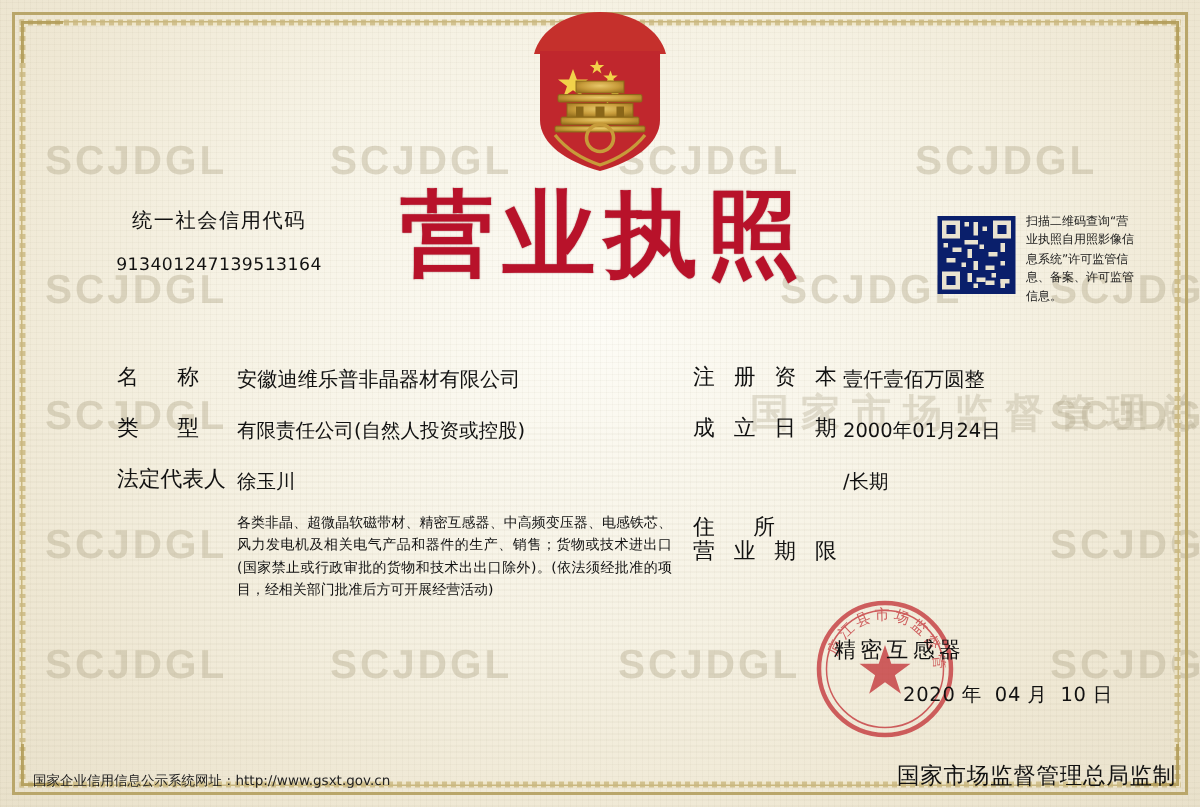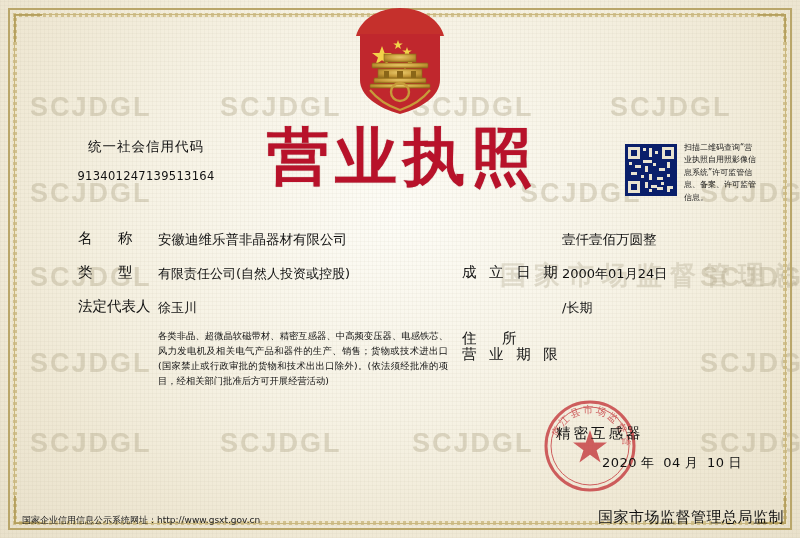--- a/index.html
+++ b/index.html
@@ -96,21 +96,21 @@
     background:#0a1f6b;
   }
   .qr i{position:absolute;background:#e9e3d0;}
   .qr-note{
     position:absolute;left:684px;top:142px;width:74px;
     font-size:8px;line-height:1.55;color:#1a1a1a;
     letter-spacing:0;
   }
 
   
-  .fields{position:absolute;left:0;top:216px;width:740px;height:180px;}
+  .fields{position:absolute;left:0;top:229px;width:740px;height:180px;}
   .row{position:absolute;}
   .lbl{
     font-size:14.5px;color:#111;font-weight:500;white-space:nowrap;
   }
   .lbl.spread4{letter-spacing:10.5px;}
   .lbl.spread3{letter-spacing:4px;}
   .val{font-size:13px;color:#111;white-space:nowrap;}
   .val.big{font-size:13.5px;}
   .scope{
     position:absolute;left:158px;top:0;width:290px;
@@ -280,20 +280,23 @@
 
     <div class="row" style="left:78px;top:80px;">
       <span class="lbl">法定代表人</span>
     </div>
     <div class="row" style="left:158px;top:81px;">
       <span class="val">徐玉川</span>
     </div>
 
     <div class="scope" style="top:112px;">各类非晶、超微晶软磁带材、精密互感器、中高频变压器、电感铁芯、风力发电机及相关电气产品和器件的生产、销售；货物或技术进出口(国家禁止或行政审批的货物和技术出出口除外)。(依法须经批准的项目，经相关部门批准后方可开展经营活动)</div>
 
+    <div class="row" style="left:462px;top:12px;">
+      <span class="lbl spread3">注 册 资 本</span>
+    </div>
     <div class="row" style="left:562px;top:13px;">
       <span class="val big">壹仟壹佰万圆整</span>
     </div>
 
     <div class="row" style="left:462px;top:46px;">
       <span class="lbl spread3">成 立 日 期</span>
     </div>
     <div class="row" style="left:562px;top:47px;">
       <span class="val">2000年01月24日</span>
     </div>

